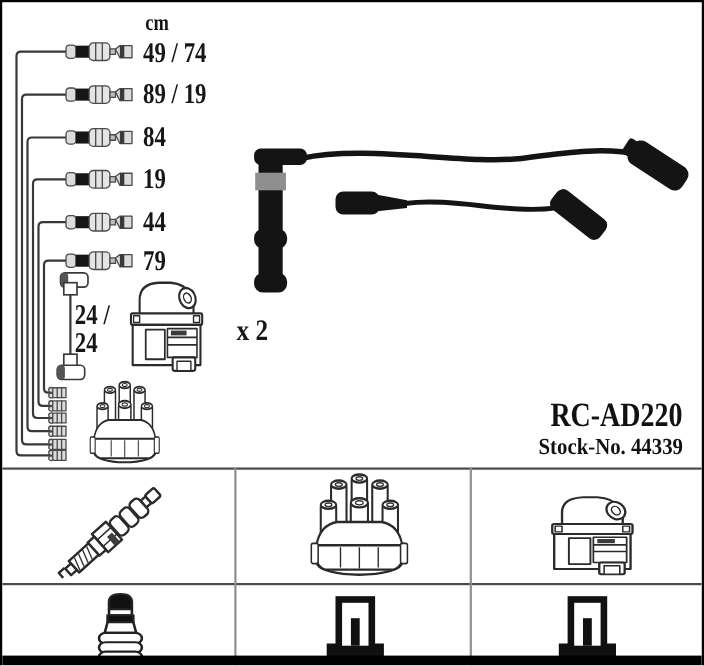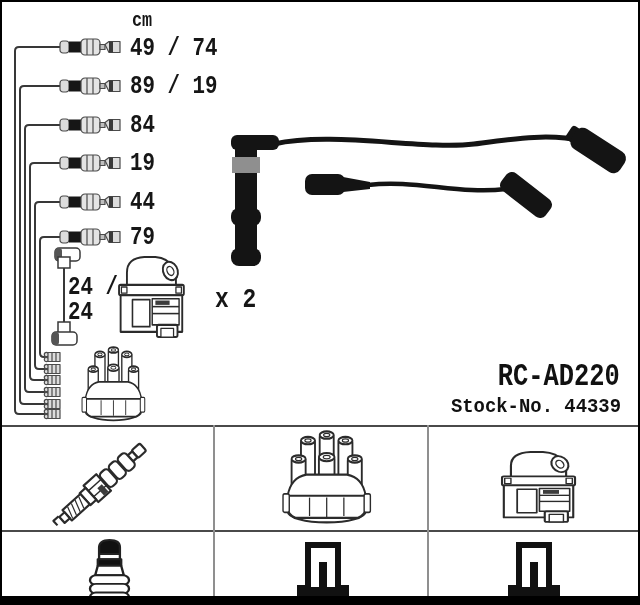--- a/index.html
+++ b/index.html
@@ -1,20 +1,20 @@
 <!DOCTYPE html>
 <html><head>
 <meta charset="utf-8">
 <style>
   html,body{margin:0;padding:0;background:#e9e9e9;}
   .canvas{
     position:relative;width:640px;height:605px;background:#fff;
     border-style:solid;border-color:#000;border-width:2px 2px 0 2px;
     box-sizing:border-box;overflow:hidden;
-    font-family:Liberation Mono, monospace;color:#111;
+    font-family:Liberation Serif, serif;color:#111;
   }
   .gfx{position:absolute;left:0;top:0;width:636px;height:603px;}
   .lbl{
     position:absolute;font-weight:bold;white-space:nowrap;line-height:1;
     transform:scaleX(.8);transform-origin:left center;color:#161616;
   }
   .unit{font-size:21px;}
   .num{font-size:26px;}
   .qty{font-size:27px;transform:scaleX(.85);}
   .part{

